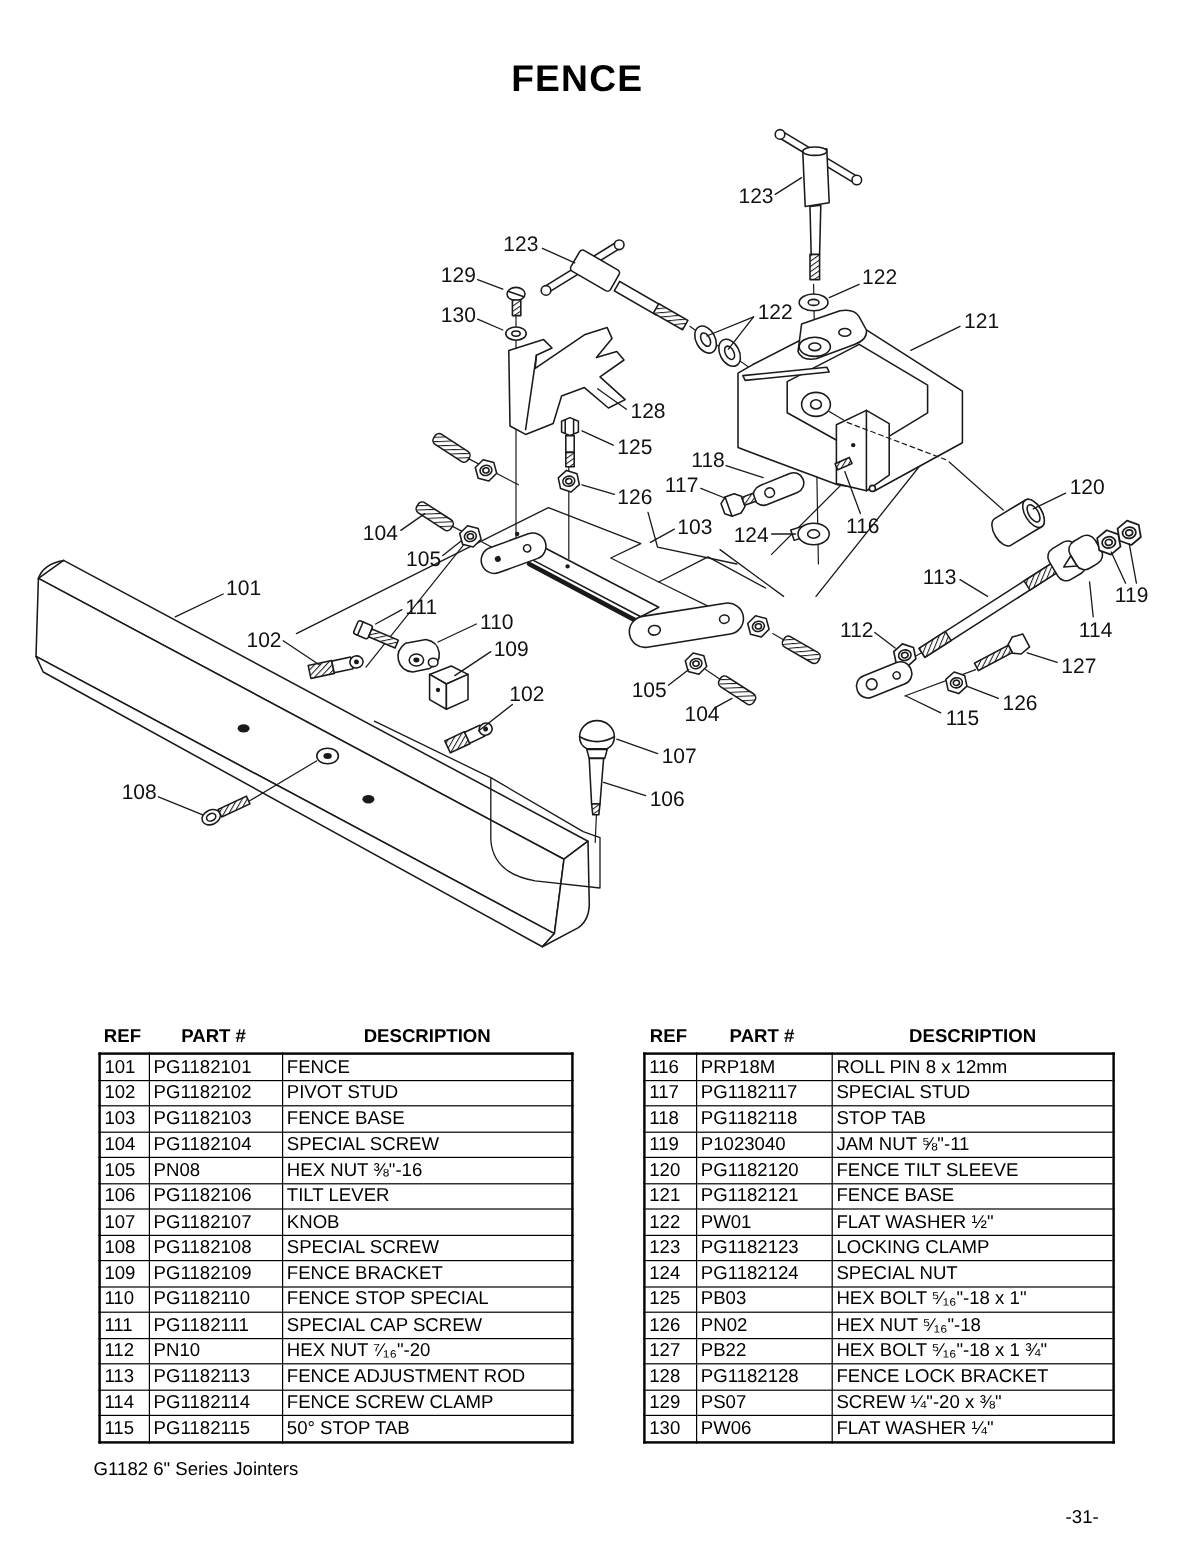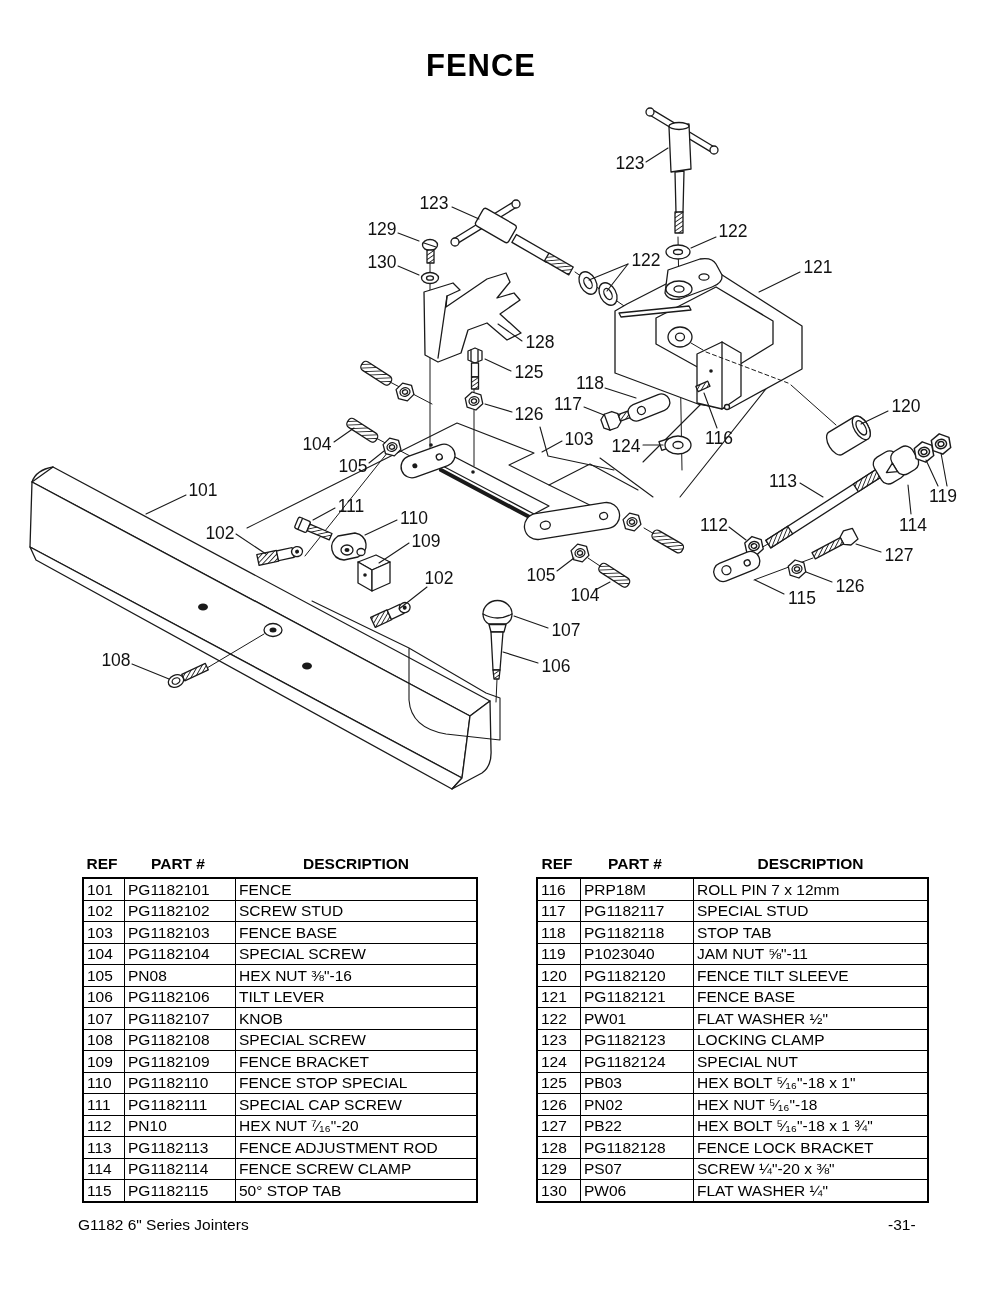--- a/index.html
+++ b/index.html
@@ -21,21 +21,21 @@
   .parts-table.left  .h.ref{width:40px}  .parts-table.left  .h.part{width:112px}  .parts-table.left  .h.desc{flex:1}
   .parts-table.right .h.ref{width:42px}  .parts-table.right .h.part{width:114px}  .parts-table.right .h.desc{flex:1}
   table.pt{border-collapse:collapse;width:100%;border:2px solid #000;table-layout:fixed;}
   table.pt td{
     border:1px solid #000;height:20.5px;font-size:15.5px;line-height:1;
     padding:0 3px;white-space:nowrap;overflow:hidden;
   }
   .parts-table.left  td.c-ref{width:34px}  .parts-table.left  td.c-part{width:104px}
   .parts-table.right td.c-ref{width:36px}  .parts-table.right td.c-part{width:106px}
   .footer-left{position:absolute;left:78px;top:1216px;font-size:15.5px;}
-  .footer-right{position:absolute;left:888px;top:1216px;font-size:15.5px;}
+  .footer-right{position:absolute;left:888px;top:1256px;font-size:15.5px;}
 </style>
 </head>
 <body>
 
 <div class="page-title">FENCE</div>
 
 <svg class="diagram" viewBox="0 0 1000 1294" xmlns="http://www.w3.org/2000/svg">
   <defs>
     <pattern id="hatch" width="3.6" height="3.6" patternUnits="userSpaceOnUse" patternTransform="rotate(55)">
       <rect width="3.6" height="3.6" fill="#ffffff"></rect>
@@ -392,21 +392,21 @@
   <table class="pt">
       <tbody>
         <tr>
           <td class="c-ref">101</td>
           <td class="c-part">PG1182101</td>
           <td class="c-desc">FENCE</td>
         </tr>
         <tr>
           <td class="c-ref">102</td>
           <td class="c-part">PG1182102</td>
-          <td class="c-desc">SCREW STUD</td>
+          <td class="c-desc">PIVOT STUD</td>
         </tr>
         <tr>
           <td class="c-ref">103</td>
           <td class="c-part">PG1182103</td>
           <td class="c-desc">FENCE BASE</td>
         </tr>
         <tr>
           <td class="c-ref">104</td>
           <td class="c-part">PG1182104</td>
           <td class="c-desc">SPECIAL SCREW</td>
@@ -474,21 +474,21 @@
   <div class="thead">
     <span class="h ref">REF</span>
     <span class="h part">PART #</span>
     <span class="h desc">DESCRIPTION</span>
   </div>
   <table class="pt">
       <tbody>
         <tr>
           <td class="c-ref">116</td>
           <td class="c-part">PRP18M</td>
-          <td class="c-desc">ROLL PIN 7 x 12mm</td>
+          <td class="c-desc">ROLL PIN 8 x 12mm</td>
         </tr>
         <tr>
           <td class="c-ref">117</td>
           <td class="c-part">PG1182117</td>
           <td class="c-desc">SPECIAL STUD</td>
         </tr>
         <tr>
           <td class="c-ref">118</td>
           <td class="c-part">PG1182118</td>
           <td class="c-desc">STOP TAB</td>

